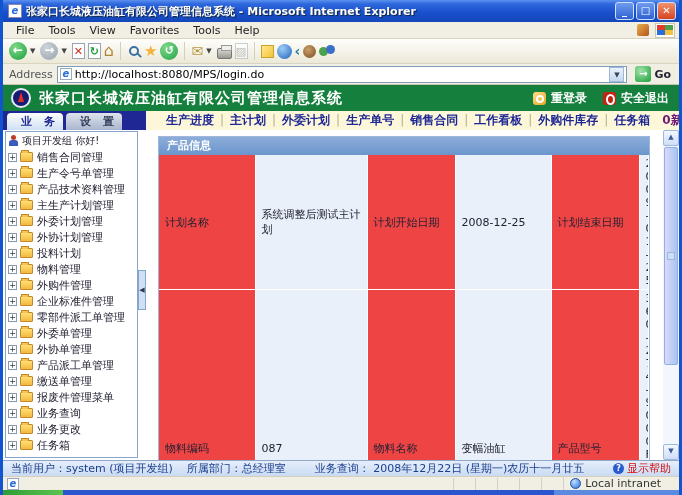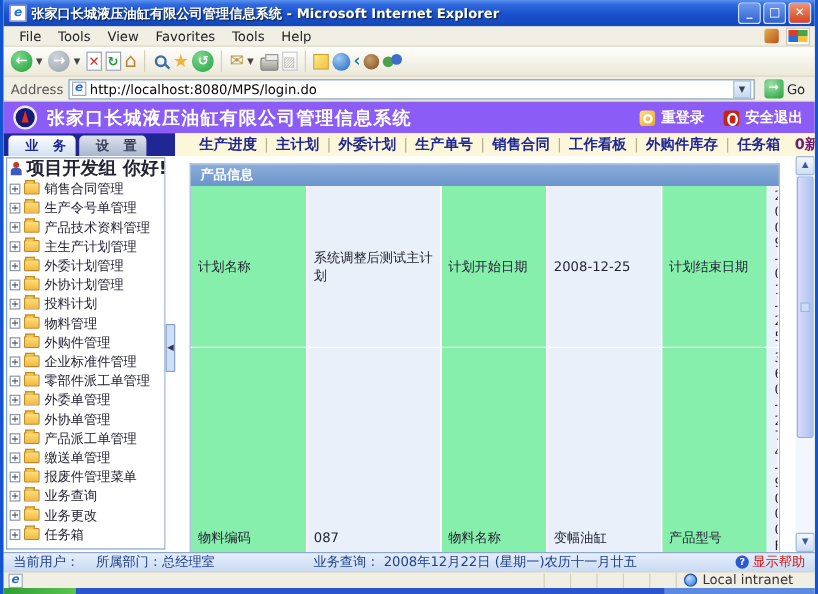--- a/index.html
+++ b/index.html
@@ -48,24 +48,24 @@
 
   
   .addrbar{height:21px;background:#f1efe4;border-bottom:1px solid #c8c4ae;display:flex;align-items:center;padding:0 4px 0 6px;font-size:11px;gap:4px;}
   .addr-label{color:#555;}
   .addr-field{flex:1;height:17px;background:#fff;border:1px solid #7f9db9;display:flex;align-items:center;padding:0 2px;gap:3px;}
   .e-ico{width:12px;height:12px;font-size:10px;font-style:italic;font-weight:bold;color:#2a6fd8;border:1px solid #9ab;background:#fff;line-height:10px;text-align:center;}
   .addr-url{flex:1;font-size:11px;color:#000;white-space:nowrap;overflow:hidden;}
   .addr-drop{width:15px;height:15px;background:linear-gradient(#eaf2fc,#c5d8f0);border:1px solid #9db8d8;font-size:7px;text-align:center;line-height:14px;color:#345;}
   .go{display:flex;align-items:center;gap:3px;padding:0 4px;}
   .go .gbox{width:16px;height:16px;border-radius:3px;background:radial-gradient(circle at 35% 30%,#9fe3a8,#1d9e3a);color:#fff;text-align:center;line-height:15px;font-size:10px;font-weight:bold;}
-  .go .gtxt{font-weight:normal;color:#223;}
-
-  
-  .apphdr{height:26px;background:#8b5cf6;display:flex;align-items:center;color:#fff;padding:0 10px 0 8px;}
+  .go .gtxt{font-weight:bold;color:#223;}
+
+  
+  .apphdr{height:26px;background:#15803d;display:flex;align-items:center;color:#fff;padding:0 10px 0 8px;}
   .logo{width:20px;height:20px;border:2px solid #e8e8f6;border-radius:50%;background:#151c72;position:relative;margin-right:8px;flex:none;}
   .logo:after{content:"";position:absolute;left:5px;top:2px;border-left:3px solid transparent;border-right:3px solid transparent;border-bottom:10px solid #e03020;}
   .apphdr .htitle{font-size:15px;font-weight:bold;letter-spacing:1px;flex:1;white-space:nowrap;overflow:hidden;}
   .hbtn{display:flex;align-items:center;gap:5px;margin-left:16px;font-size:12px;font-weight:bold;color:#fff;}
   .key-ico{width:13px;height:13px;border-radius:3px;background:linear-gradient(135deg,#ffe08a,#e8a41f);position:relative;}
   .key-ico:after{content:"";position:absolute;left:3px;top:3px;width:4px;height:4px;border:2px solid #fff;border-radius:50%;}
   .off-ico{width:13px;height:13px;border-radius:3px;background:#c42414;position:relative;}
   .off-ico:after{content:"";position:absolute;left:3px;top:2px;width:5px;height:7px;border:2px solid #fff;border-radius:50%;}
 
   
@@ -76,38 +76,38 @@
   .tab.idle{background:linear-gradient(#dfe3ec,#a9b6cf);color:#39425e;}
   .navzone{flex:1;background:#fdf7da;display:flex;align-items:center;padding-left:14px;font-size:12px;white-space:nowrap;overflow:hidden;}
   .nitem{color:#1e2794;font-weight:bold;padding:0 6px;margin-top:12px;}
   .nsep{color:#b3ae8c;}
   .badge-new{color:#701a75;font-weight:bold;margin-left:6px;}
 
   
   .content{height:330px;background:#fff;display:flex;position:relative;overflow:hidden;}
   .sidebar{width:133px;flex:none;border:1px solid #86a4cc;margin:1px 0 2px 2px;background:#fff;overflow:hidden;font-size:11px;color:#223;}
   .trow{height:16px;display:flex;align-items:center;padding-left:2px;white-space:nowrap;overflow:hidden;}
-  .greet{height:17px;display:flex;align-items:center;padding-left:2px;white-space:nowrap;font-size:15px;font-weight:bold;}
+  .greet{height:17px;display:flex;align-items:center;padding-left:2px;white-space:nowrap;font-size:10px;}
   .person{width:11px;height:12px;position:relative;margin-right:3px;flex:none;}
   .person:before{content:"";position:absolute;left:3px;top:0;width:5px;height:5px;border-radius:50%;background:#c03a2a;}
   .person:after{content:"";position:absolute;left:1px;top:5px;width:9px;height:6px;border-radius:3px 3px 0 0;background:#3a5ac0;}
   .expander{width:9px;height:9px;border:1px solid #8899aa;background:#fff;font-size:8px;line-height:7px;text-align:center;color:#334;margin-right:3px;flex:none;}
   .folder{width:13px;height:10px;background:linear-gradient(#ffdf78,#f3b93f);border:1px solid #c08a28;border-radius:1px;position:relative;margin-right:4px;flex:none;}
   .folder:before{content:"";position:absolute;top:-3px;left:0;width:6px;height:2px;background:#f7c54e;border:1px solid #c08a28;border-bottom:none;}
   .splitter{width:10px;flex:none;position:relative;background:#fff;}
   .collapse{position:absolute;left:0;top:140px;width:8px;height:40px;background:#cfe0f5;border:1px solid #86a4cc;font-size:7px;color:#335;line-height:38px;text-align:center;}
 
   .main{flex:1;padding:6px 0 0 10px;position:relative;overflow:hidden;}
   .sec{width:492px;border:1px solid #9db8d8;margin-bottom:9px;background:#fff;}
   .sec-h{height:18px;background:linear-gradient(#8cadda,#6b95cc);color:#fff;font-weight:bold;font-size:11px;line-height:18px;padding:0 8px;}
 
   table{border-collapse:collapse;table-layout:fixed;}
   .info-tbl{width:100%;font-size:11px;}
   .info-tbl td{padding:2px 6px;height:17px;overflow:hidden;}
-  .info-tbl td.lbl{background:#86efac;color:#223;border-bottom:1px solid #fff;border-right:1px solid #fff;}
+  .info-tbl td.lbl{background:#ef4444;color:#223;border-bottom:1px solid #fff;border-right:1px solid #fff;}
   .info-tbl td.val{background:#e9f0fa;color:#223;border-bottom:1px solid #fff;border-right:1px solid #fff;word-break:break-all;}
   .sb-btn{height:14px;background:linear-gradient(#f4f8fe,#cfddf5);border:1px solid #9db8d8;border-radius:2px;font-size:7px;color:#3a5a9a;text-align:center;line-height:12px;}
   .sb-thumb-v{margin:1px;background:linear-gradient(90deg,#dcd9fb,#aac4ef);border:1px solid #8cb0e8;border-radius:2px;}
 
   .main-vsb{position:absolute;right:0;top:0;bottom:0;width:16px;background:#f3f6fc;display:flex;flex-direction:column;}
   .main-vsb .sb-btn{height:16px;}
   .main-vsb .sb-thumb-v{height:218px;position:relative;}
   .main-vsb .sb-thumb-v:after{content:"";position:absolute;left:2px;right:2px;top:104px;height:6px;background:#cdddf6;border:1px solid #9db8d8;}
 
   
@@ -369,20 +369,21 @@
         <span class="sb-btn">▲</span>
         <span class="sb-thumb-v"></span>
         <span style="flex:1"></span>
         <span class="sb-btn">▼</span>
       </div>
     </div>
   </div>
 
   <div class="pagestatus">
     <span>当前用户：</span>
+    <span>system (项目开发组)</span>
     <span style="width:14px"></span>
     <span>所属部门：</span>
     <span>总经理室</span>
     <span class="mid">
       <span>业务查询：</span>
       <span>2008年12月22日 (星期一)农历十一月廿五</span>
     </span>
     <span class="help">
       <span class="q-ico">?</span>
       <span>显示帮助</span>

